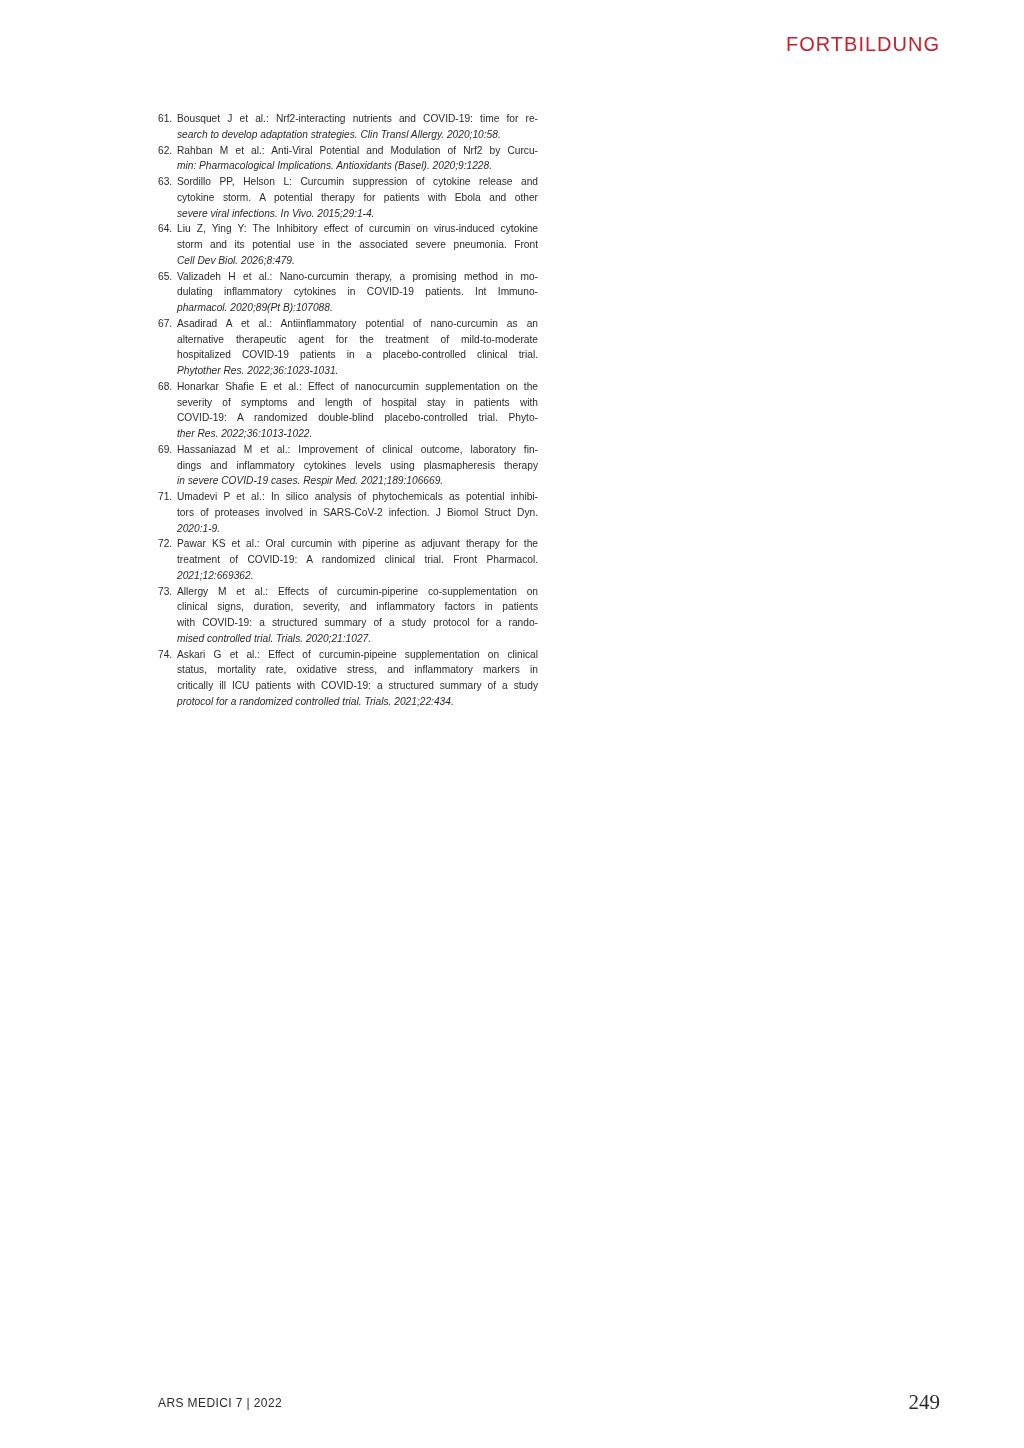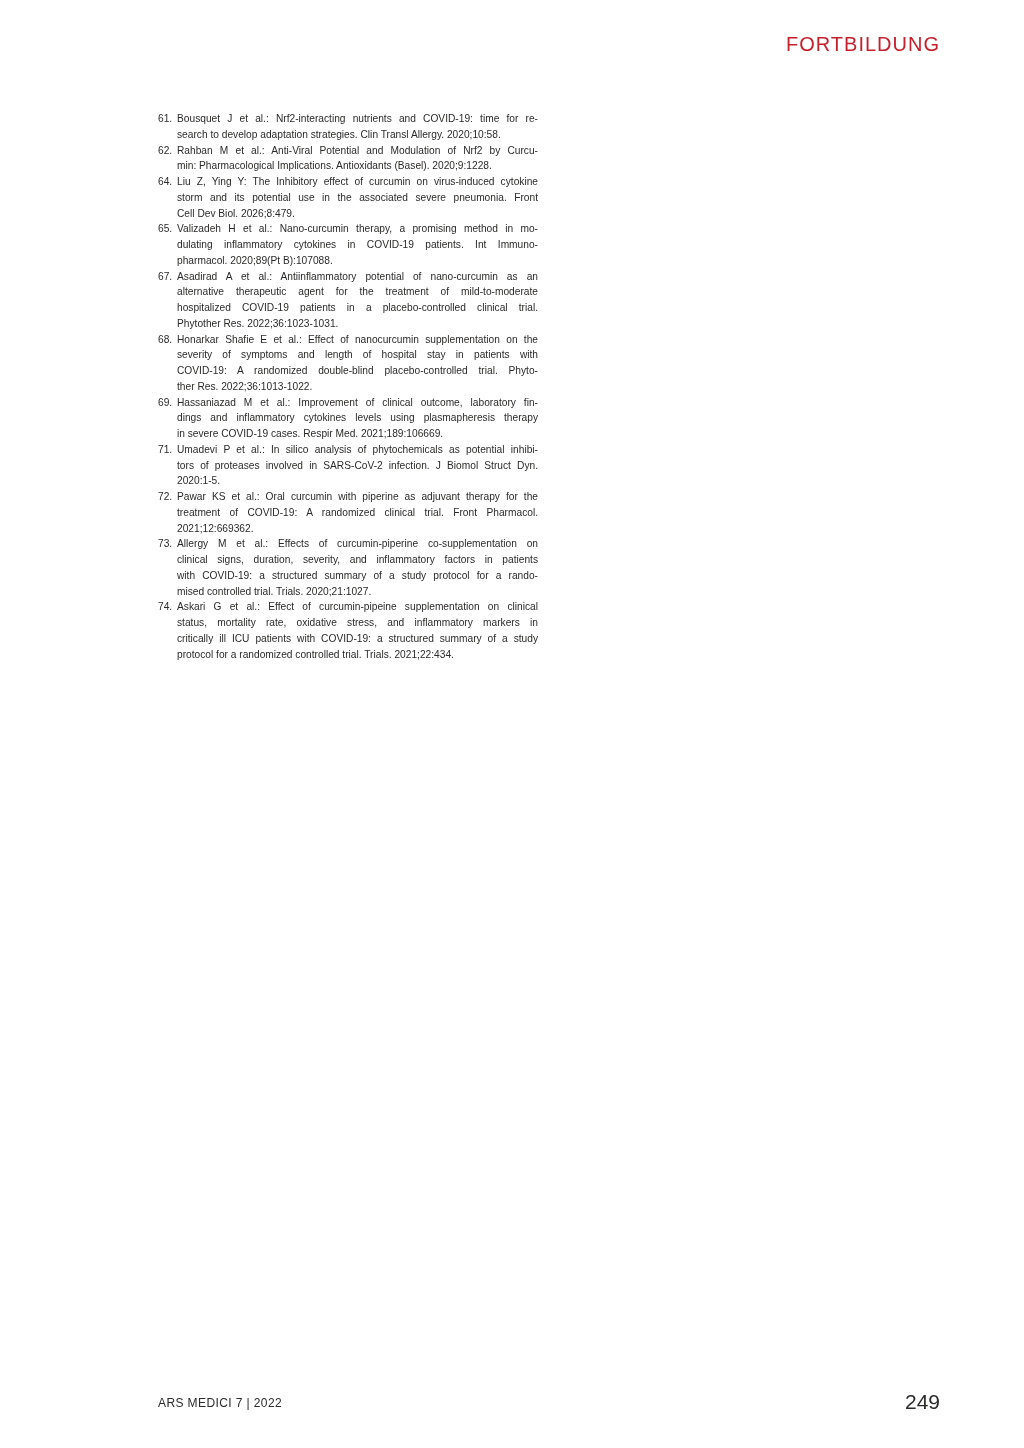--- a/index.html
+++ b/index.html
@@ -36,37 +36,39 @@
     text-align: left;
   }
   .ref-body { flex: 1 1 auto; min-width: 0; }
   .ref-line {
     text-align: justify;
     text-align-last: justify;
     white-space: normal;
   }
   .ref-line.last {
     text-align-last: left;
+    font-style: italic;
   }
   .footer-journal {
     position: absolute;
     left: 158px;
     top: 1396px;
     font-size: 12px;
     font-weight: 400;
     letter-spacing: 0.4px;
     color: var(--text, #2b2a29);
   }
   .page-number {
     position: absolute;
     right: 84px;
     top: 1390px;
     font-size: 21px;
     font-weight: 400;
     color: var(--text, #2b2a29);
+    font-family: Liberation Serif, serif;
   }
 </style>
 </head>
 <body>
 
 <div class="page">
   <div class="header-label">FORTBILDUNG</div>
 
   <div class="ref-list">
       <div class="ref">
@@ -74,20 +76,28 @@
         <div class="ref-body">
           <div class="ref-line">Bousquet J et al.: Nrf2-interacting nutrients and COVID-19: time for re-</div>
           <div class="ref-line last">search to develop adaptation strategies. Clin Transl Allergy. 2020;10:58.</div>
         </div>
       </div>
       <div class="ref">
         <div class="ref-num">62.</div>
         <div class="ref-body">
           <div class="ref-line">Rahban M et al.: Anti-Viral Potential and Modulation of Nrf2 by Curcu-</div>
           <div class="ref-line last">min: Pharmacological Implications. Antioxidants (Basel). 2020;9:1228.</div>
+        </div>
+      </div>
+      <div class="ref">
+        <div class="ref-num">63.</div>
+        <div class="ref-body">
+          <div class="ref-line">Sordillo PP, Helson L: Curcumin suppression of cytokine release and</div>
+          <div class="ref-line">cytokine storm. A potential therapy for patients with Ebola and other</div>
+          <div class="ref-line last">severe viral infections. In Vivo. 2015;29:1-4.</div>
         </div>
       </div>
       <div class="ref">
         <div class="ref-num">64.</div>
         <div class="ref-body">
           <div class="ref-line">Liu Z, Ying Y: The Inhibitory effect of curcumin on virus-induced cytokine</div>
           <div class="ref-line">storm and its potential use in the associated severe pneumonia. Front</div>
           <div class="ref-line last">Cell Dev Biol. 2026;8:479.</div>
         </div>
       </div>
@@ -123,21 +133,21 @@
           <div class="ref-line">Hassaniazad M et al.: Improvement of clinical outcome, laboratory fin-</div>
           <div class="ref-line">dings and inflammatory cytokines levels using plasmapheresis therapy</div>
           <div class="ref-line last">in severe COVID-19 cases. Respir Med. 2021;189:106669.</div>
         </div>
       </div>
       <div class="ref">
         <div class="ref-num">71.</div>
         <div class="ref-body">
           <div class="ref-line">Umadevi P et al.: In silico analysis of phytochemicals as potential inhibi-</div>
           <div class="ref-line">tors of proteases involved in SARS-CoV-2 infection. J Biomol Struct Dyn.</div>
-          <div class="ref-line last">2020:1-5.</div>
+          <div class="ref-line last">2020:1-9.</div>
         </div>
       </div>
       <div class="ref">
         <div class="ref-num">72.</div>
         <div class="ref-body">
           <div class="ref-line">Pawar KS et al.: Oral curcumin with piperine as adjuvant therapy for the</div>
           <div class="ref-line">treatment of COVID-19: A randomized clinical trial. Front Pharmacol.</div>
           <div class="ref-line last">2021;12:669362.</div>
         </div>
       </div>

